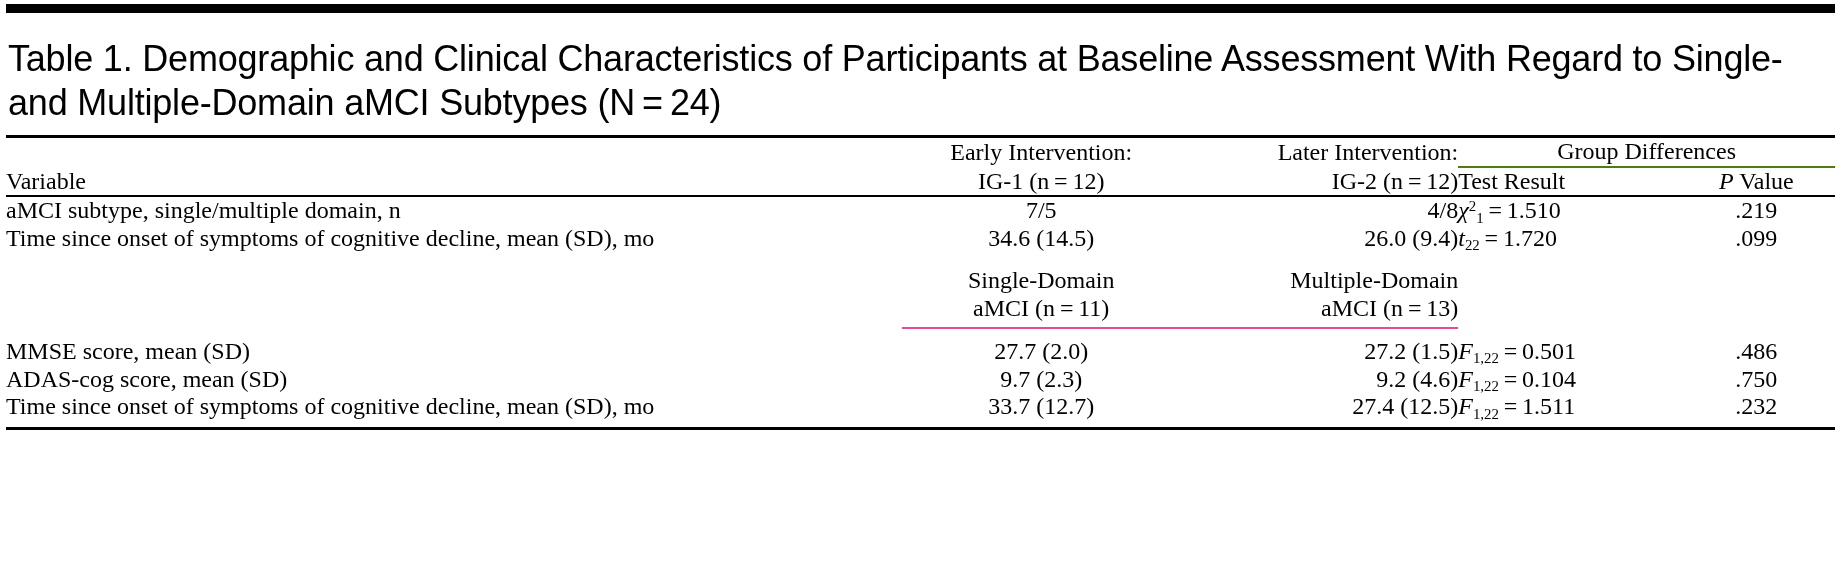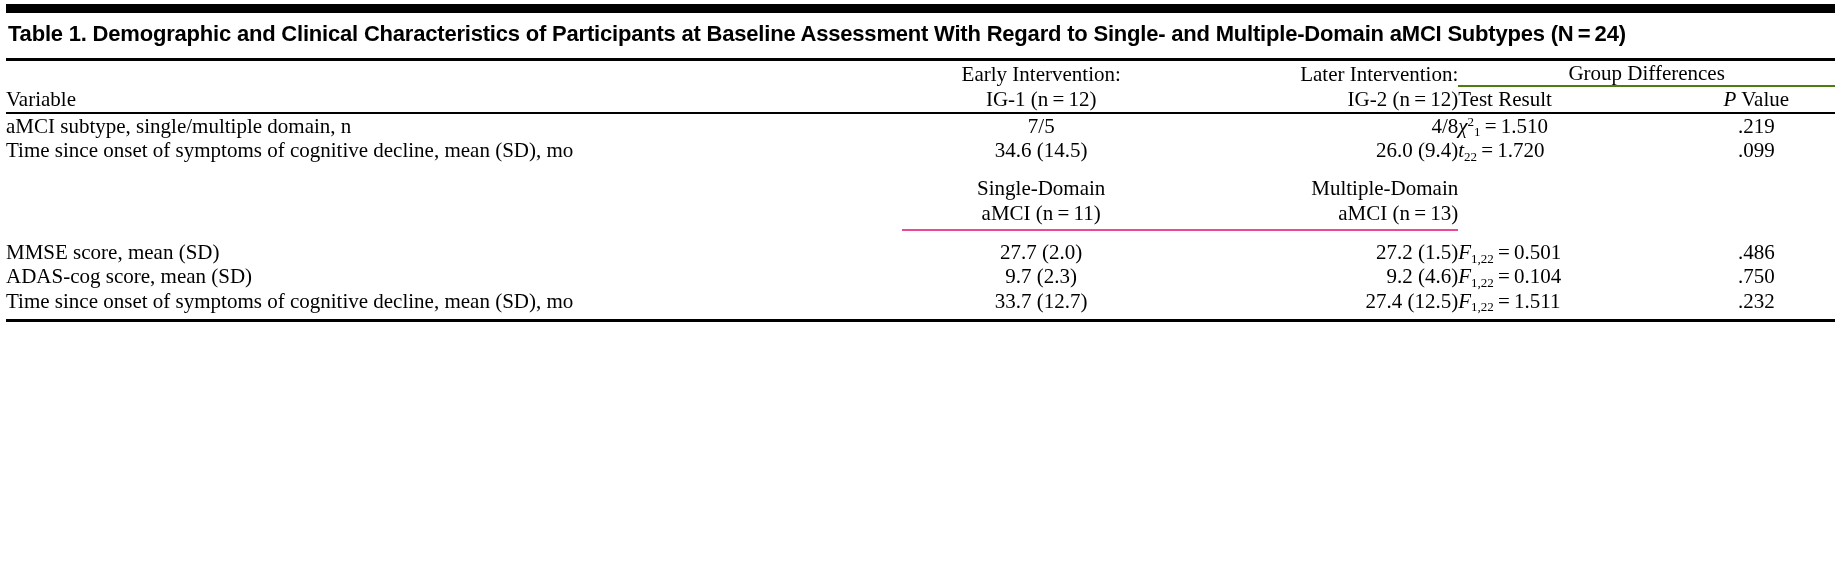--- a/index.html
+++ b/index.html
@@ -27,30 +27,31 @@
   .rule-thin {
     height: 3px;
     background: #000000;
   }
   .rule-hair {
     height: 2px;
     background: #000000;
   }
   .title {
     font-family: "Liberation Sans", sans-serif;
-    font-weight: bold;
-    font-size: 22px;
+    font-weight: normal;
+    font-size: 36px;
     line-height: 1.22;
     letter-spacing: -0.2px;
     padding: 8px 2px 10px 2px;
+    margin-top: 16px;
   }
   table.tbl {
     width: 100%;
     border-collapse: collapse;
-    font-size: 21px;
+    font-size: 24px;
     line-height: 1.16;
   }
   table.tbl td, table.tbl th {
     padding: 0;
     vertical-align: bottom;
     font-weight: normal;
   }
   .col-var { width: 49.0%; text-align: left; padding-left: 2px; }
   .col-a   { width: 15.2%; text-align: center; }
   .col-b   { width: 15.2%; text-align: right; }

